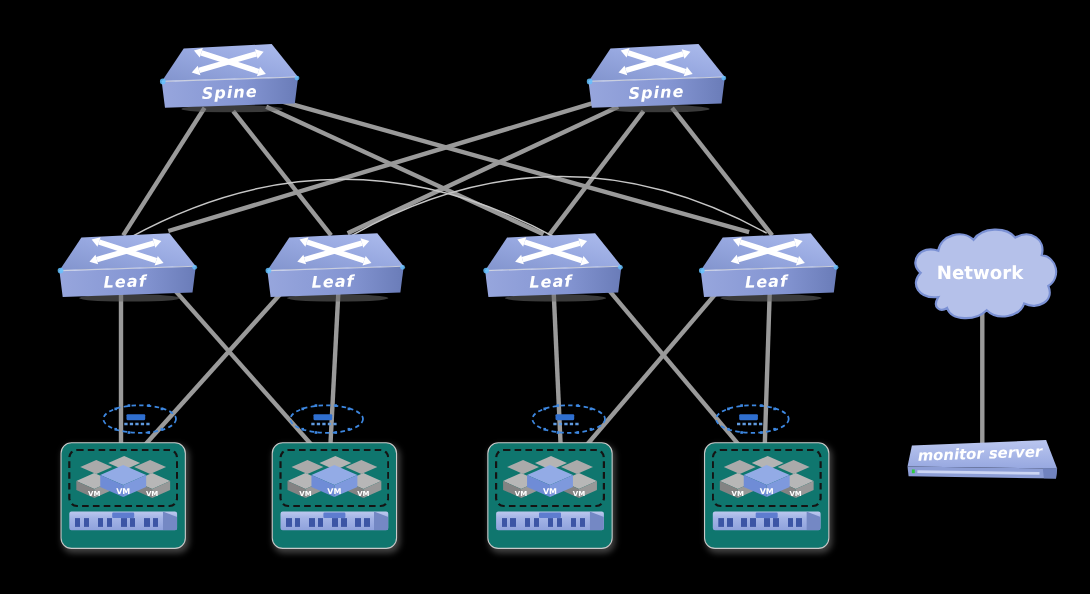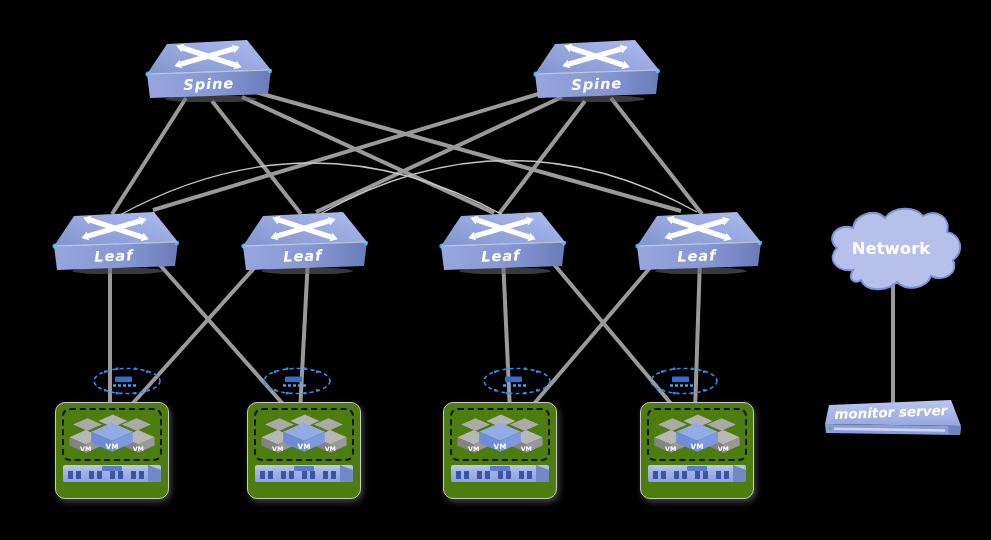--- a/index.html
+++ b/index.html
@@ -4,21 +4,21 @@
 <style>
   html,body{margin:0;padding:0;background:#000;}
   #stage{position:relative;width:991px;height:540px;background:#000;overflow:hidden;
          font-family:"DejaVu Sans", sans-serif;}
   #wires{position:absolute;left:0;top:0;z-index:1;}
   .node{position:absolute;z-index:3;}
   .switch{width:128px;height:64px;}
   .switch text{font-family:"DejaVu Sans", sans-serif;font-weight:bold;font-style:italic;
                font-size:14.5px;fill:#ffffff;letter-spacing:1px;}
   .bond{width:72px;height:30px;z-index:2;}
-  .server-box{width:114px;height:97px;background:#4d7c0f;border:1.5px solid #c9c9c9;
+  .server-box{width:114px;height:97px;background:#0f766e;border:1.5px solid #c9c9c9;
               border-radius:10px;box-shadow:2px 3px 6px rgba(150,150,150,.45);
               box-sizing:border-box;z-index:3;}
   .vm-area{position:relative;margin:5px 6px 3px 6px;height:53px;border:2px dashed #141414;
            border-radius:8px;box-sizing:border-box;overflow:hidden;}
   .vm-area svg{position:absolute;left:0;top:0;width:100%;height:100%;}
   .vm-area text{font-family:"DejaVu Sans", sans-serif;font-weight:bold;fill:#ffffff;}
   .srv-bar{position:relative;margin:4px 7px 0 7px;height:17px;border-radius:2px;
            background:linear-gradient(180deg,#bcc8ee 0%,#a4b4e6 35%,#8fa2dc 100%);}
   .srv-bar::before{content:"";position:absolute;right:0;top:0;width:13px;height:100%;
            background:#7488c4;clip-path:polygon(0 0,100% 30%,100% 100%,0 100%);

